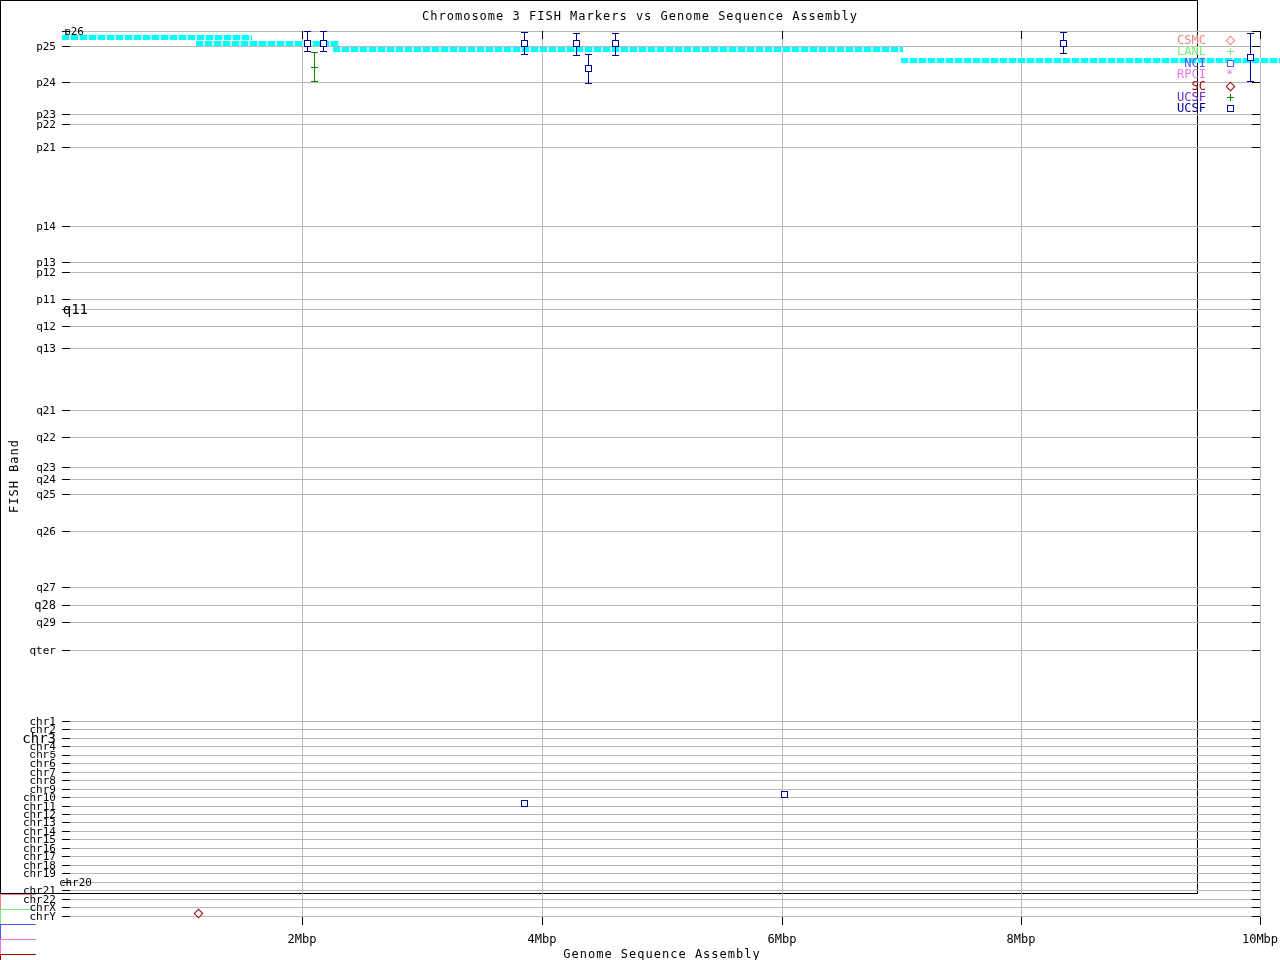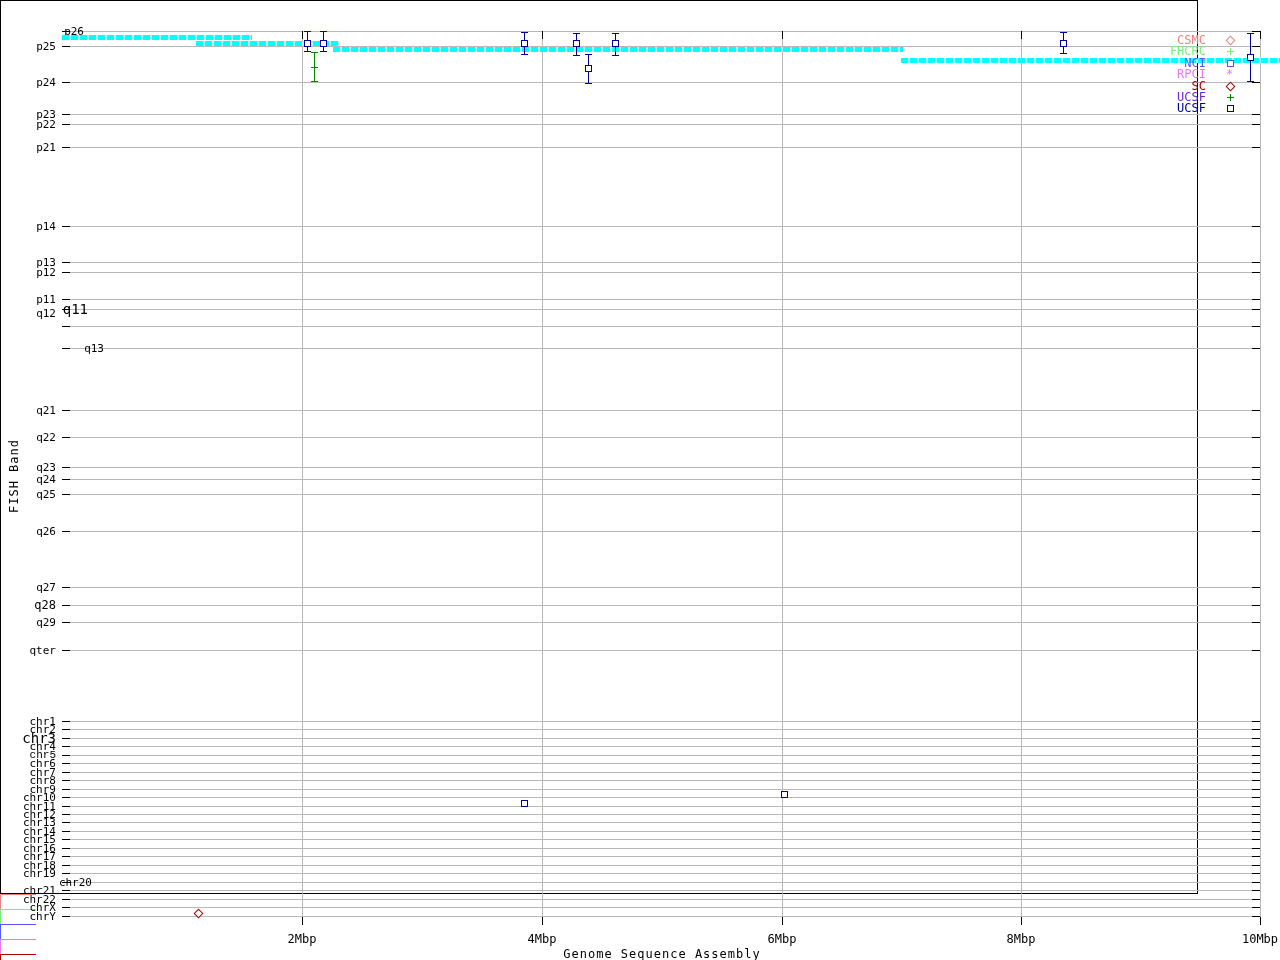--- a/index.html
+++ b/index.html
@@ -24,20 +24,21 @@
   .mdiamond{width:5px;height:5px;border-style:solid;border-width:1px;transform:rotate(45deg);background:#ffffff;}
   .mplusV{width:1px;height:7px;}
   .mplusH{width:7px;height:1px;}
   .mstar{font-size:12px;line-height:7px;}
   .legtxt{width:120px;text-align:right;line-height:12px;}
 </style>
 </head>
 <body>
 
 <div id="stage">
+  <div id="title" class="abs">Chromosome 3 FISH Markers vs Genome Sequence Assembly</div>
   <div id="ylabel" class="abs">FISH Band</div>
   <div id="layers" class="abs" style="left:0;top:0;width:1280px;height:960px;">
       <div class="abs hgrid" style="left: 62px; top: 31px; width: 1198px;"></div>
       <div class="abs tick" style="left: 62px; top: 31px; width: 8px; height: 1px;"></div>
       <div class="abs tick" style="left: 1252px; top: 31px; width: 8px; height: 1px;"></div>
       <div class="abs ytl" style="left: 0px; top: 26px; font-size: 11px; padding-left: 28px;">p26</div>
       <div class="abs hgrid" style="left: 62px; top: 46px; width: 1198px;"></div>
       <div class="abs tick" style="left: 62px; top: 46px; width: 8px; height: 1px;"></div>
       <div class="abs tick" style="left: 1252px; top: 46px; width: 8px; height: 1px;"></div>
       <div class="abs ytl" style="left: 0px; top: 41px; font-size: 11px;">p25</div>
@@ -73,25 +74,25 @@
       <div class="abs tick" style="left: 62px; top: 299px; width: 8px; height: 1px;"></div>
       <div class="abs tick" style="left: 1252px; top: 299px; width: 8px; height: 1px;"></div>
       <div class="abs ytl" style="left: 0px; top: 294px; font-size: 11px;">p11</div>
       <div class="abs hgrid" style="left: 62px; top: 309px; width: 1198px;"></div>
       <div class="abs tick" style="left: 62px; top: 309px; width: 8px; height: 1px;"></div>
       <div class="abs tick" style="left: 1252px; top: 309px; width: 8px; height: 1px;"></div>
       <div class="abs ytl" style="left: 0px; top: 304px; font-size: 14px; padding-left: 32px;">q11</div>
       <div class="abs hgrid" style="left: 62px; top: 326px; width: 1198px;"></div>
       <div class="abs tick" style="left: 62px; top: 326px; width: 8px; height: 1px;"></div>
       <div class="abs tick" style="left: 1252px; top: 326px; width: 8px; height: 1px;"></div>
-      <div class="abs ytl" style="left: 0px; top: 308px; font-size: 11px; text-align: right;">q12</div>
+      <div class="abs ytl" style="left: 0px; top: 321px; font-size: 11px; text-align: right;">q12</div>
       <div class="abs hgrid" style="left: 62px; top: 348px; width: 1198px;"></div>
       <div class="abs tick" style="left: 62px; top: 348px; width: 8px; height: 1px;"></div>
       <div class="abs tick" style="left: 1252px; top: 348px; width: 8px; height: 1px;"></div>
-      <div class="abs ytl" style="left: 0px; top: 343px; font-size: 11px; margin-left: 48px;">q13</div>
+      <div class="abs ytl" style="left: 0px; top: 343px; font-size: 11px;">q13</div>
       <div class="abs hgrid" style="left: 62px; top: 410px; width: 1198px;"></div>
       <div class="abs tick" style="left: 62px; top: 410px; width: 8px; height: 1px;"></div>
       <div class="abs tick" style="left: 1252px; top: 410px; width: 8px; height: 1px;"></div>
       <div class="abs ytl" style="left: 0px; top: 405px; font-size: 11px;">q21</div>
       <div class="abs hgrid" style="left: 62px; top: 437px; width: 1198px;"></div>
       <div class="abs tick" style="left: 62px; top: 437px; width: 8px; height: 1px;"></div>
       <div class="abs tick" style="left: 1252px; top: 437px; width: 8px; height: 1px;"></div>
       <div class="abs ytl" style="left: 0px; top: 432px; font-size: 11px;">q22</div>
       <div class="abs hgrid" style="left: 62px; top: 467px; width: 1198px;"></div>
       <div class="abs tick" style="left: 62px; top: 467px; width: 8px; height: 1px;"></div>
@@ -284,21 +285,21 @@
       <div class="abs ecap" style="left: 311px; top: 52px; width: 7px; background: rgb(0, 136, 0);"></div>
       <div class="abs ecap" style="left: 311px; top: 81px; width: 7px; background: rgb(0, 136, 0);"></div>
       <div class="abs mplusV" style="left: 314px; top: 64px; background: rgb(0, 136, 0);"></div>
       <div class="abs mplusH" style="left: 311px; top: 67px; background: rgb(0, 136, 0);"></div>
       <div class="abs mdiamond" style="left: 195px; top: 910px; border-color: rgb(170, 0, 0);"></div>
       <div class="abs legtxt" style="left: 1086px; top: 34px; color: rgb(240, 128, 128);">CSMC</div>
       <div style="left: 1212px; top: 40px; width: 36px; height: 1px; background: rgb(240, 128, 128);"></div>
       <div style="left: 1212px; top: 37px; width: 1px; height: 7px; background: rgb(240, 128, 128);"></div>
       <div style="left: 1247px; top: 37px; width: 1px; height: 7px; background: rgb(240, 128, 128);"></div>
       <div class="abs mdiamond" style="left: 1227px; top: 37px; border-color: rgb(240, 128, 128);"></div>
-      <div class="abs legtxt" style="left: 1086px; top: 45px; color: rgb(119, 238, 119);">FHCRC</div>
+      <div class="abs legtxt" style="left: 1086px; top: 45px; color: rgb(119, 238, 119);">LANL</div>
       <div style="left: 1212px; top: 51px; width: 36px; height: 1px; background: rgb(119, 238, 119);"></div>
       <div style="left: 1212px; top: 48px; width: 1px; height: 7px; background: rgb(119, 238, 119);"></div>
       <div style="left: 1247px; top: 48px; width: 1px; height: 7px; background: rgb(119, 238, 119);"></div>
       <div class="abs mplusV" style="left: 1230px; top: 48px; background: rgb(119, 238, 119);"></div>
       <div class="abs mplusH" style="left: 1227px; top: 51px; background: rgb(119, 238, 119);"></div>
       <div class="abs legtxt" style="left: 1086px; top: 57px; color: rgb(85, 85, 255);">NCI</div>
       <div style="left: 1212px; top: 63px; width: 36px; height: 1px; background: rgb(85, 85, 255);"></div>
       <div style="left: 1212px; top: 60px; width: 1px; height: 7px; background: rgb(85, 85, 255);"></div>
       <div style="left: 1247px; top: 60px; width: 1px; height: 7px; background: rgb(85, 85, 255);"></div>
       <div class="abs msquare" style="left: 1227px; top: 60px; border-color: rgb(85, 85, 255);"></div>

